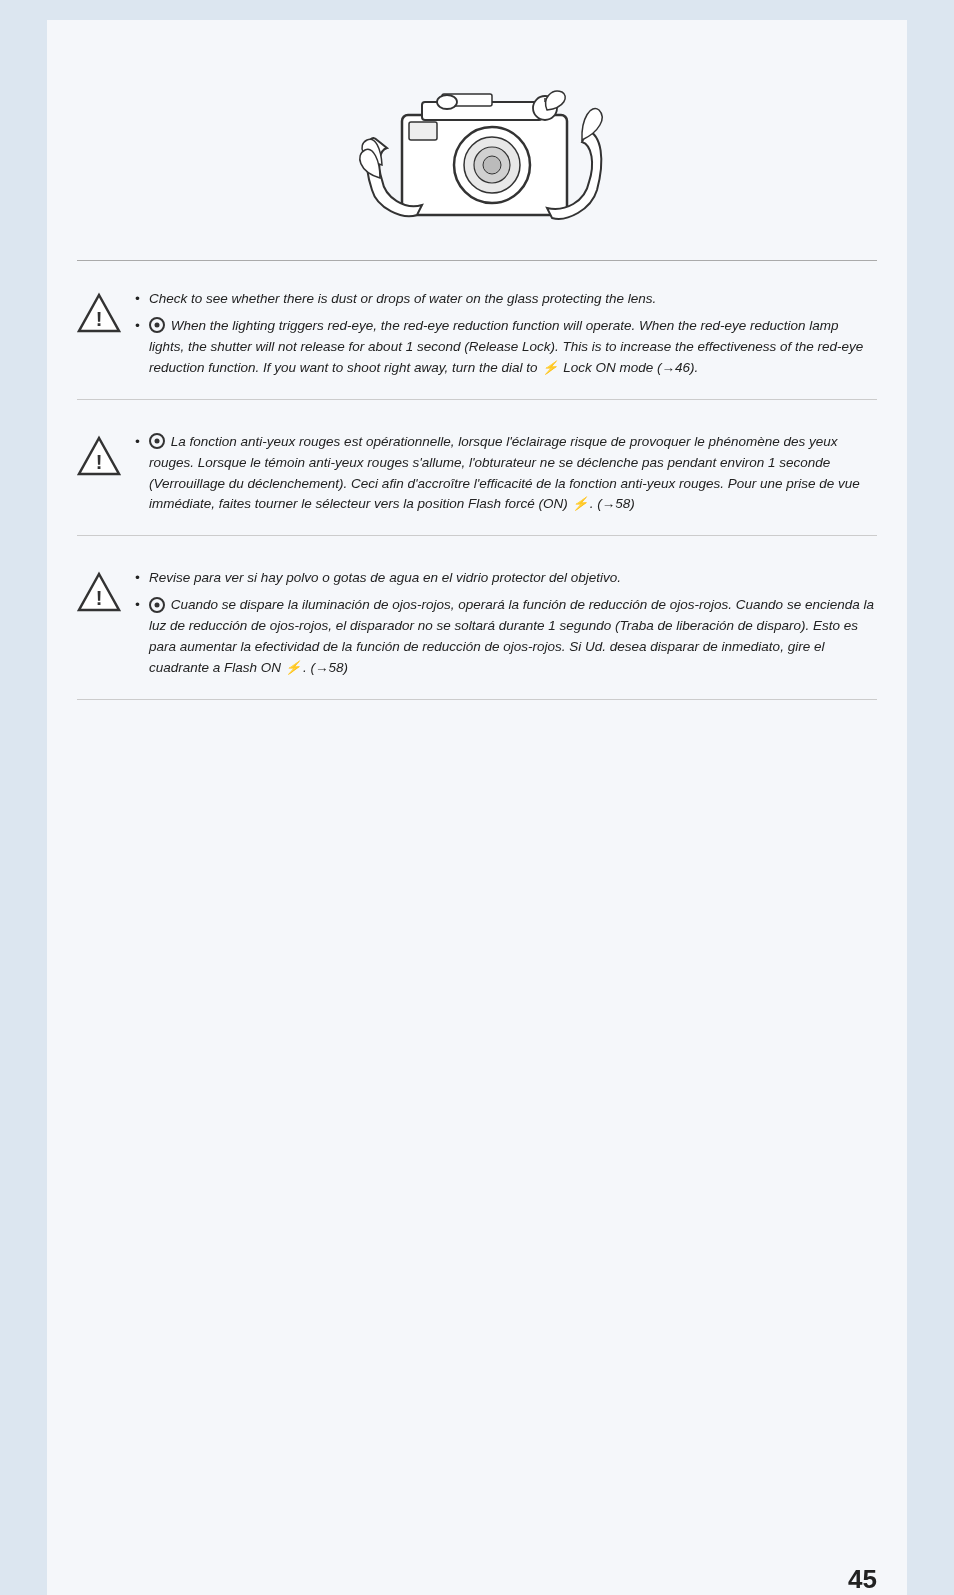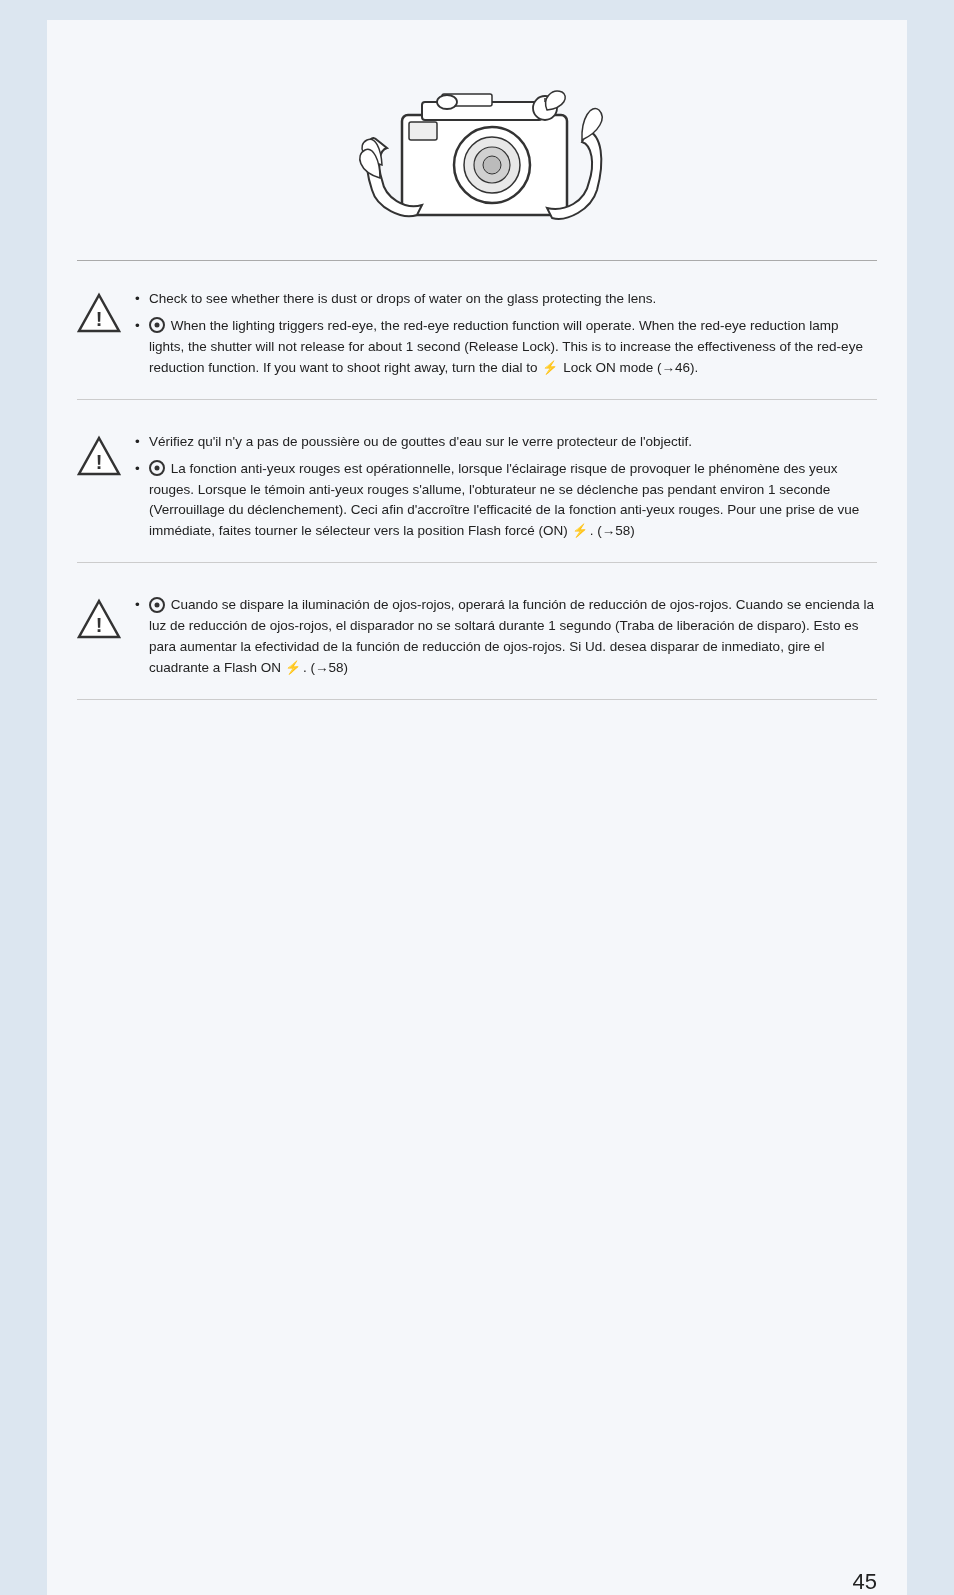--- a/index.html
+++ b/index.html
@@ -62,20 +62,21 @@
       flex-shrink: 0;
       width: 44px;
       height: 44px;
       margin-top: 2px;
     }
 
     .section-text {
       flex: 1;
       line-height: 1.55;
       font-size: 13.5px;
+      font-style: italic;
     }
 
     .section-text ul {
       list-style: none;
       padding: 0;
     }
 
     .section-text ul li {
       margin-bottom: 6px;
       position: relative;
@@ -117,22 +118,22 @@
       font-weight: bold;
       font-size: 13px;
       margin: 0 1px;
     }
 
     
     .page-number {
       position: absolute;
       bottom: 20px;
       right: 30px;
-      font-size: 22px;
-      font-weight: normal;
+      font-size: 26px;
+      font-weight: bold;
       color: #222;
     }
   </style>
 </head>
 <body>
 
 <div class="page-container">
 
   <div class="camera-section">
     <svg class="camera-illustration" viewBox="0 0 260 180" xmlns="http://www.w3.org/2000/svg">
@@ -195,42 +196,42 @@
   <div class="section-block">
     <div class="warning-icon">
       <svg viewBox="0 0 44 44" xmlns="http://www.w3.org/2000/svg">
         <polygon points="22,4 42,40 2,40" fill="white" stroke="#333" stroke-width="2.5"></polygon>
         <text x="22" y="35" text-anchor="middle" font-size="20" font-weight="bold" fill="#333">!</text>
       </svg>
     </div>
     <div class="section-text">
       <ul>
         <li>
-          <span>Vérifiez qu'il n'y a pas de poussière ou de gouttes d'eau sur le verre protecteur de l'objectif.</span>
-        </li>
-        <li>
           <span class="red-eye-icon"></span>
           <span>La fonction anti-yeux rouges est opérationnelle, lorsque l'éclairage risque de provoquer le phénomène des yeux rouges. Lorsque le témoin anti-yeux rouges s'allume, l'obturateur ne se déclenche pas pendant environ 1 seconde (Verrouillage du déclenchement). Ceci afin d'accroître l'efficacité de la fonction anti-yeux rouges. Pour une prise de vue immédiate, faites tourner le sélecteur vers la position Flash forcé (ON)</span>
           <span class="flash-symbol">⚡</span>.
           <span>(→58)</span>
         </li>
       </ul>
     </div>
   </div>
 
   <div class="section-block">
     <div class="warning-icon">
       <svg viewBox="0 0 44 44" xmlns="http://www.w3.org/2000/svg">
         <polygon points="22,4 42,40 2,40" fill="white" stroke="#333" stroke-width="2.5"></polygon>
         <text x="22" y="35" text-anchor="middle" font-size="20" font-weight="bold" fill="#333">!</text>
       </svg>
     </div>
     <div class="section-text">
       <ul>
         <li>
+          <span>Revise para ver si hay polvo o gotas de agua en el vidrio protector del objetivo.</span>
+        </li>
+        <li>
           <span class="red-eye-icon"></span>
           <span>Cuando se dispare la iluminación de ojos-rojos, operará la función de reducción de ojos-rojos. Cuando se encienda la luz de reducción de ojos-rojos, el disparador no se soltará durante 1 segundo (Traba de liberación de disparo). Esto es para aumentar la efectividad de la función de reducción de ojos-rojos. Si Ud. desea disparar de inmediato, gire el cuadrante a Flash ON</span>
           <span class="flash-symbol">⚡</span>.
           <span>(→58)</span>
         </li>
       </ul>
     </div>
   </div>
 
   <div class="page-number">45</div>

